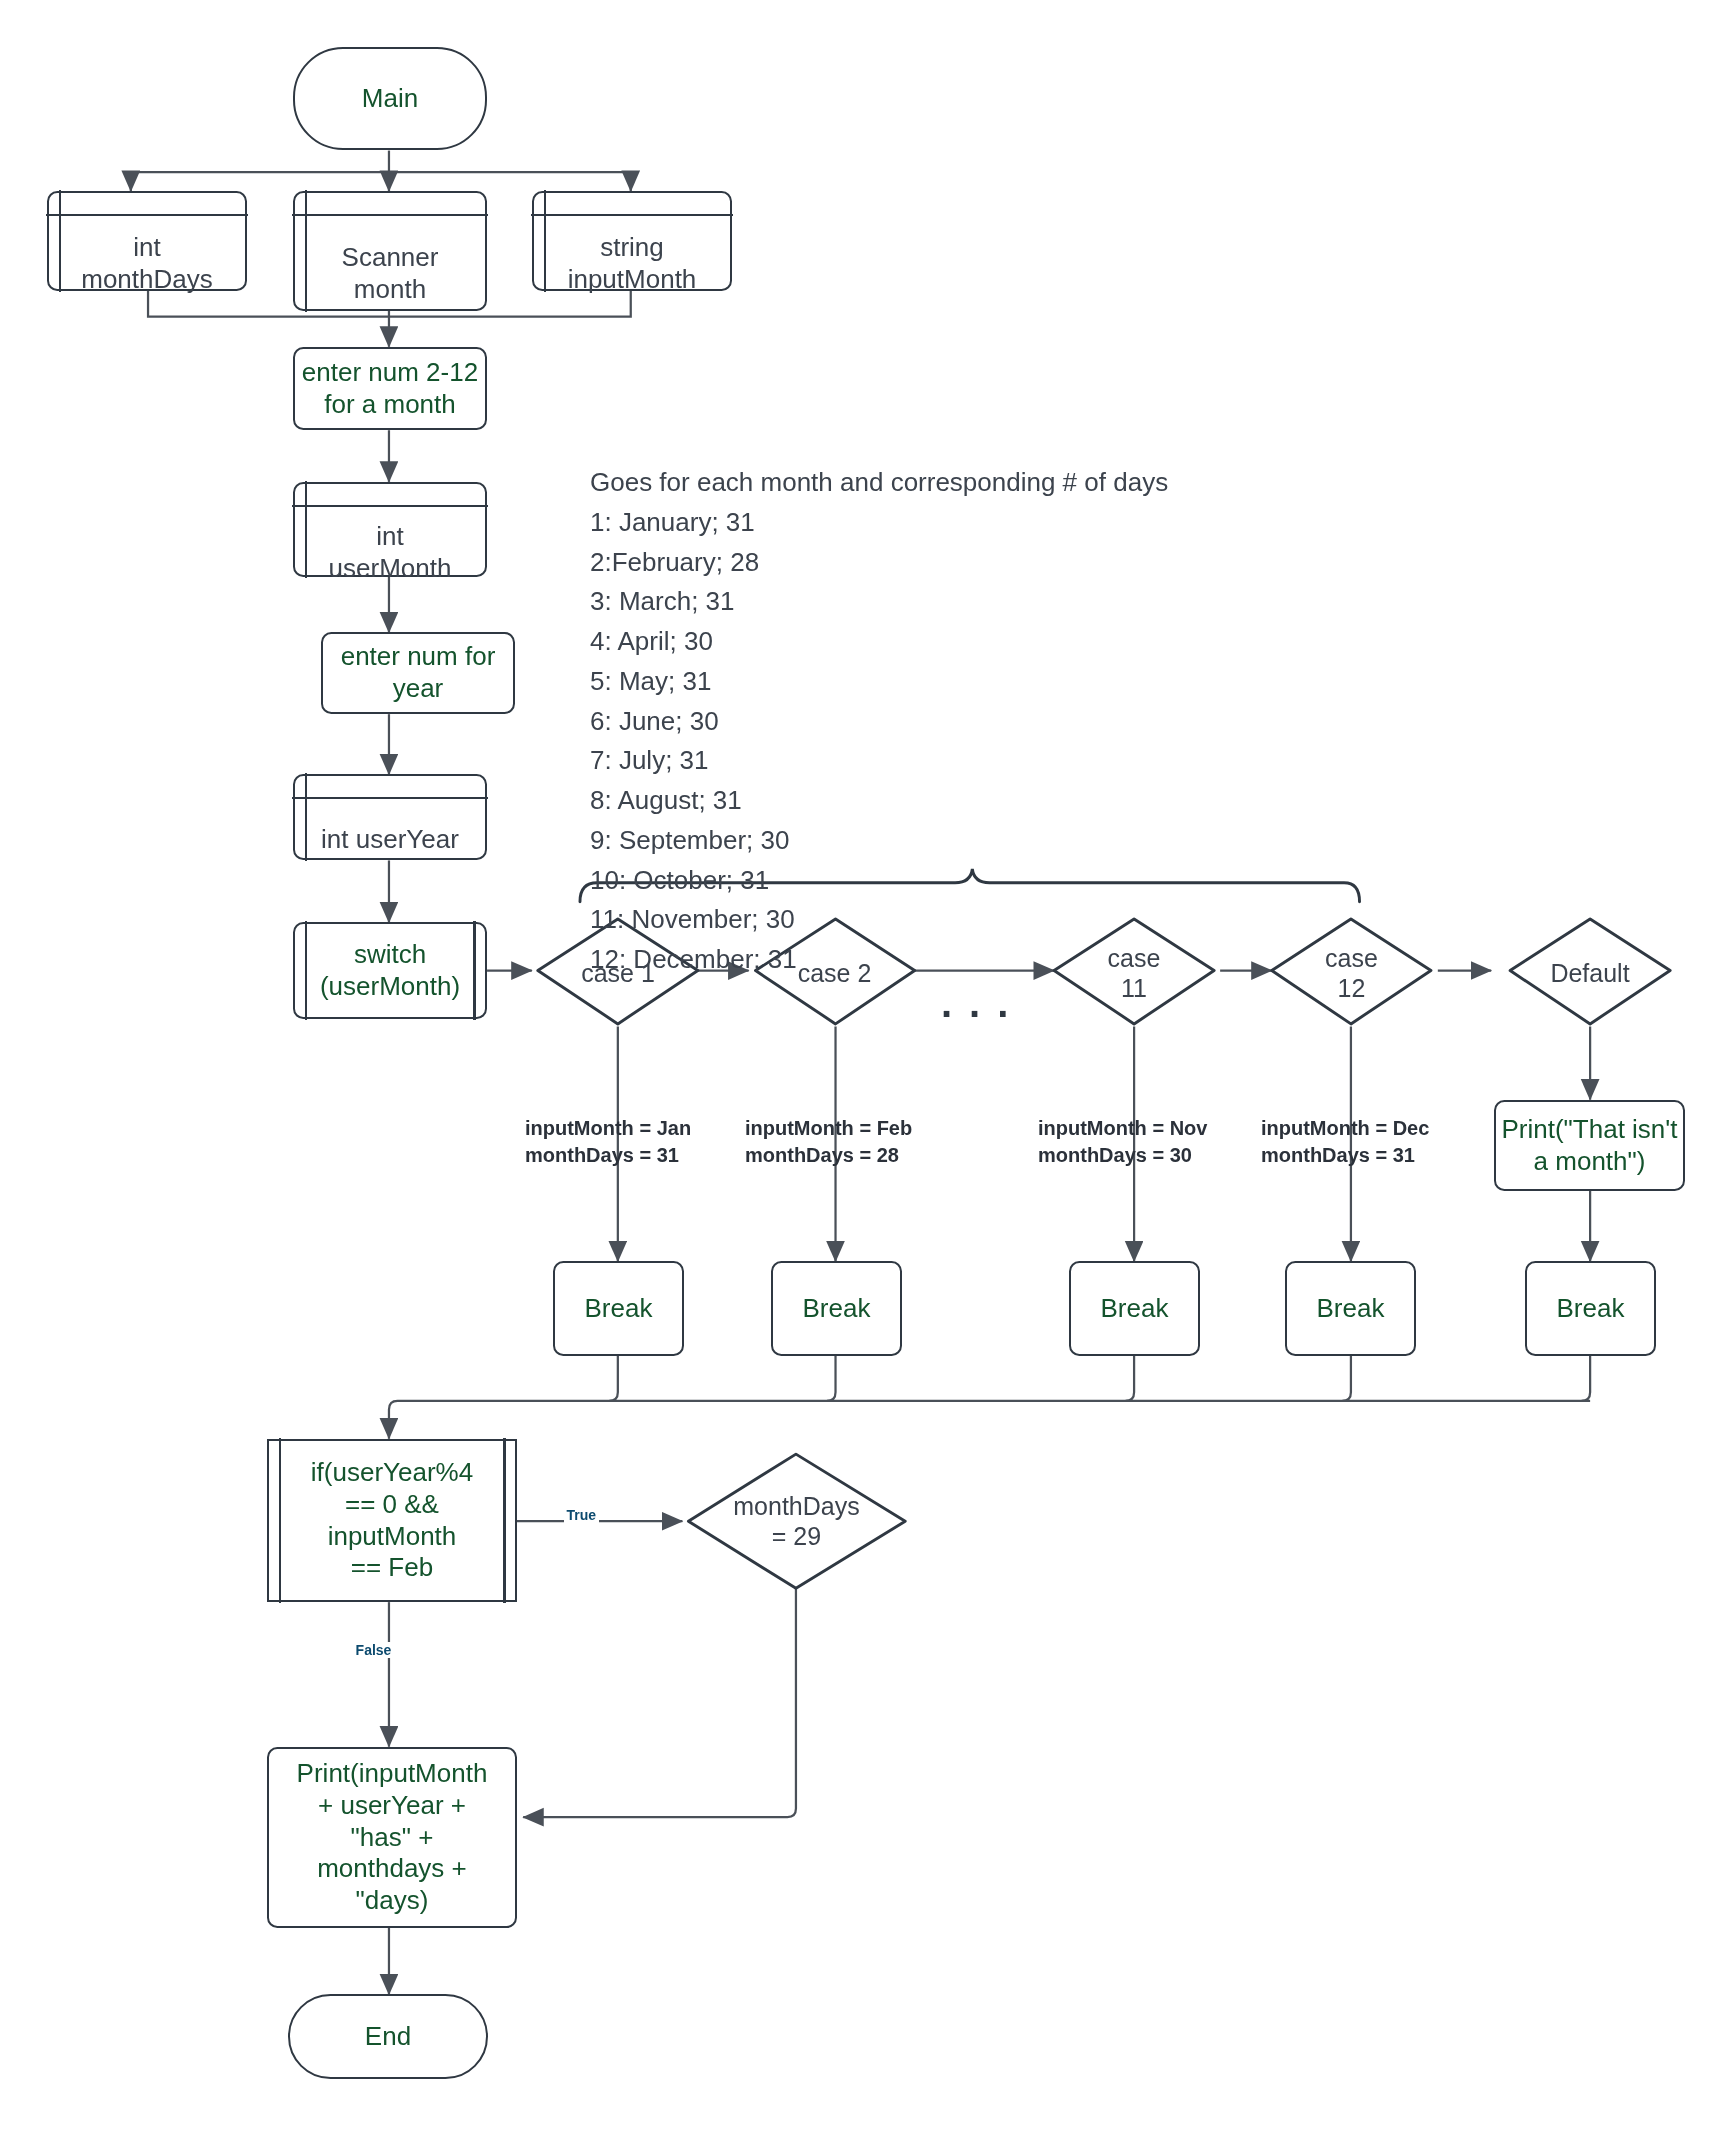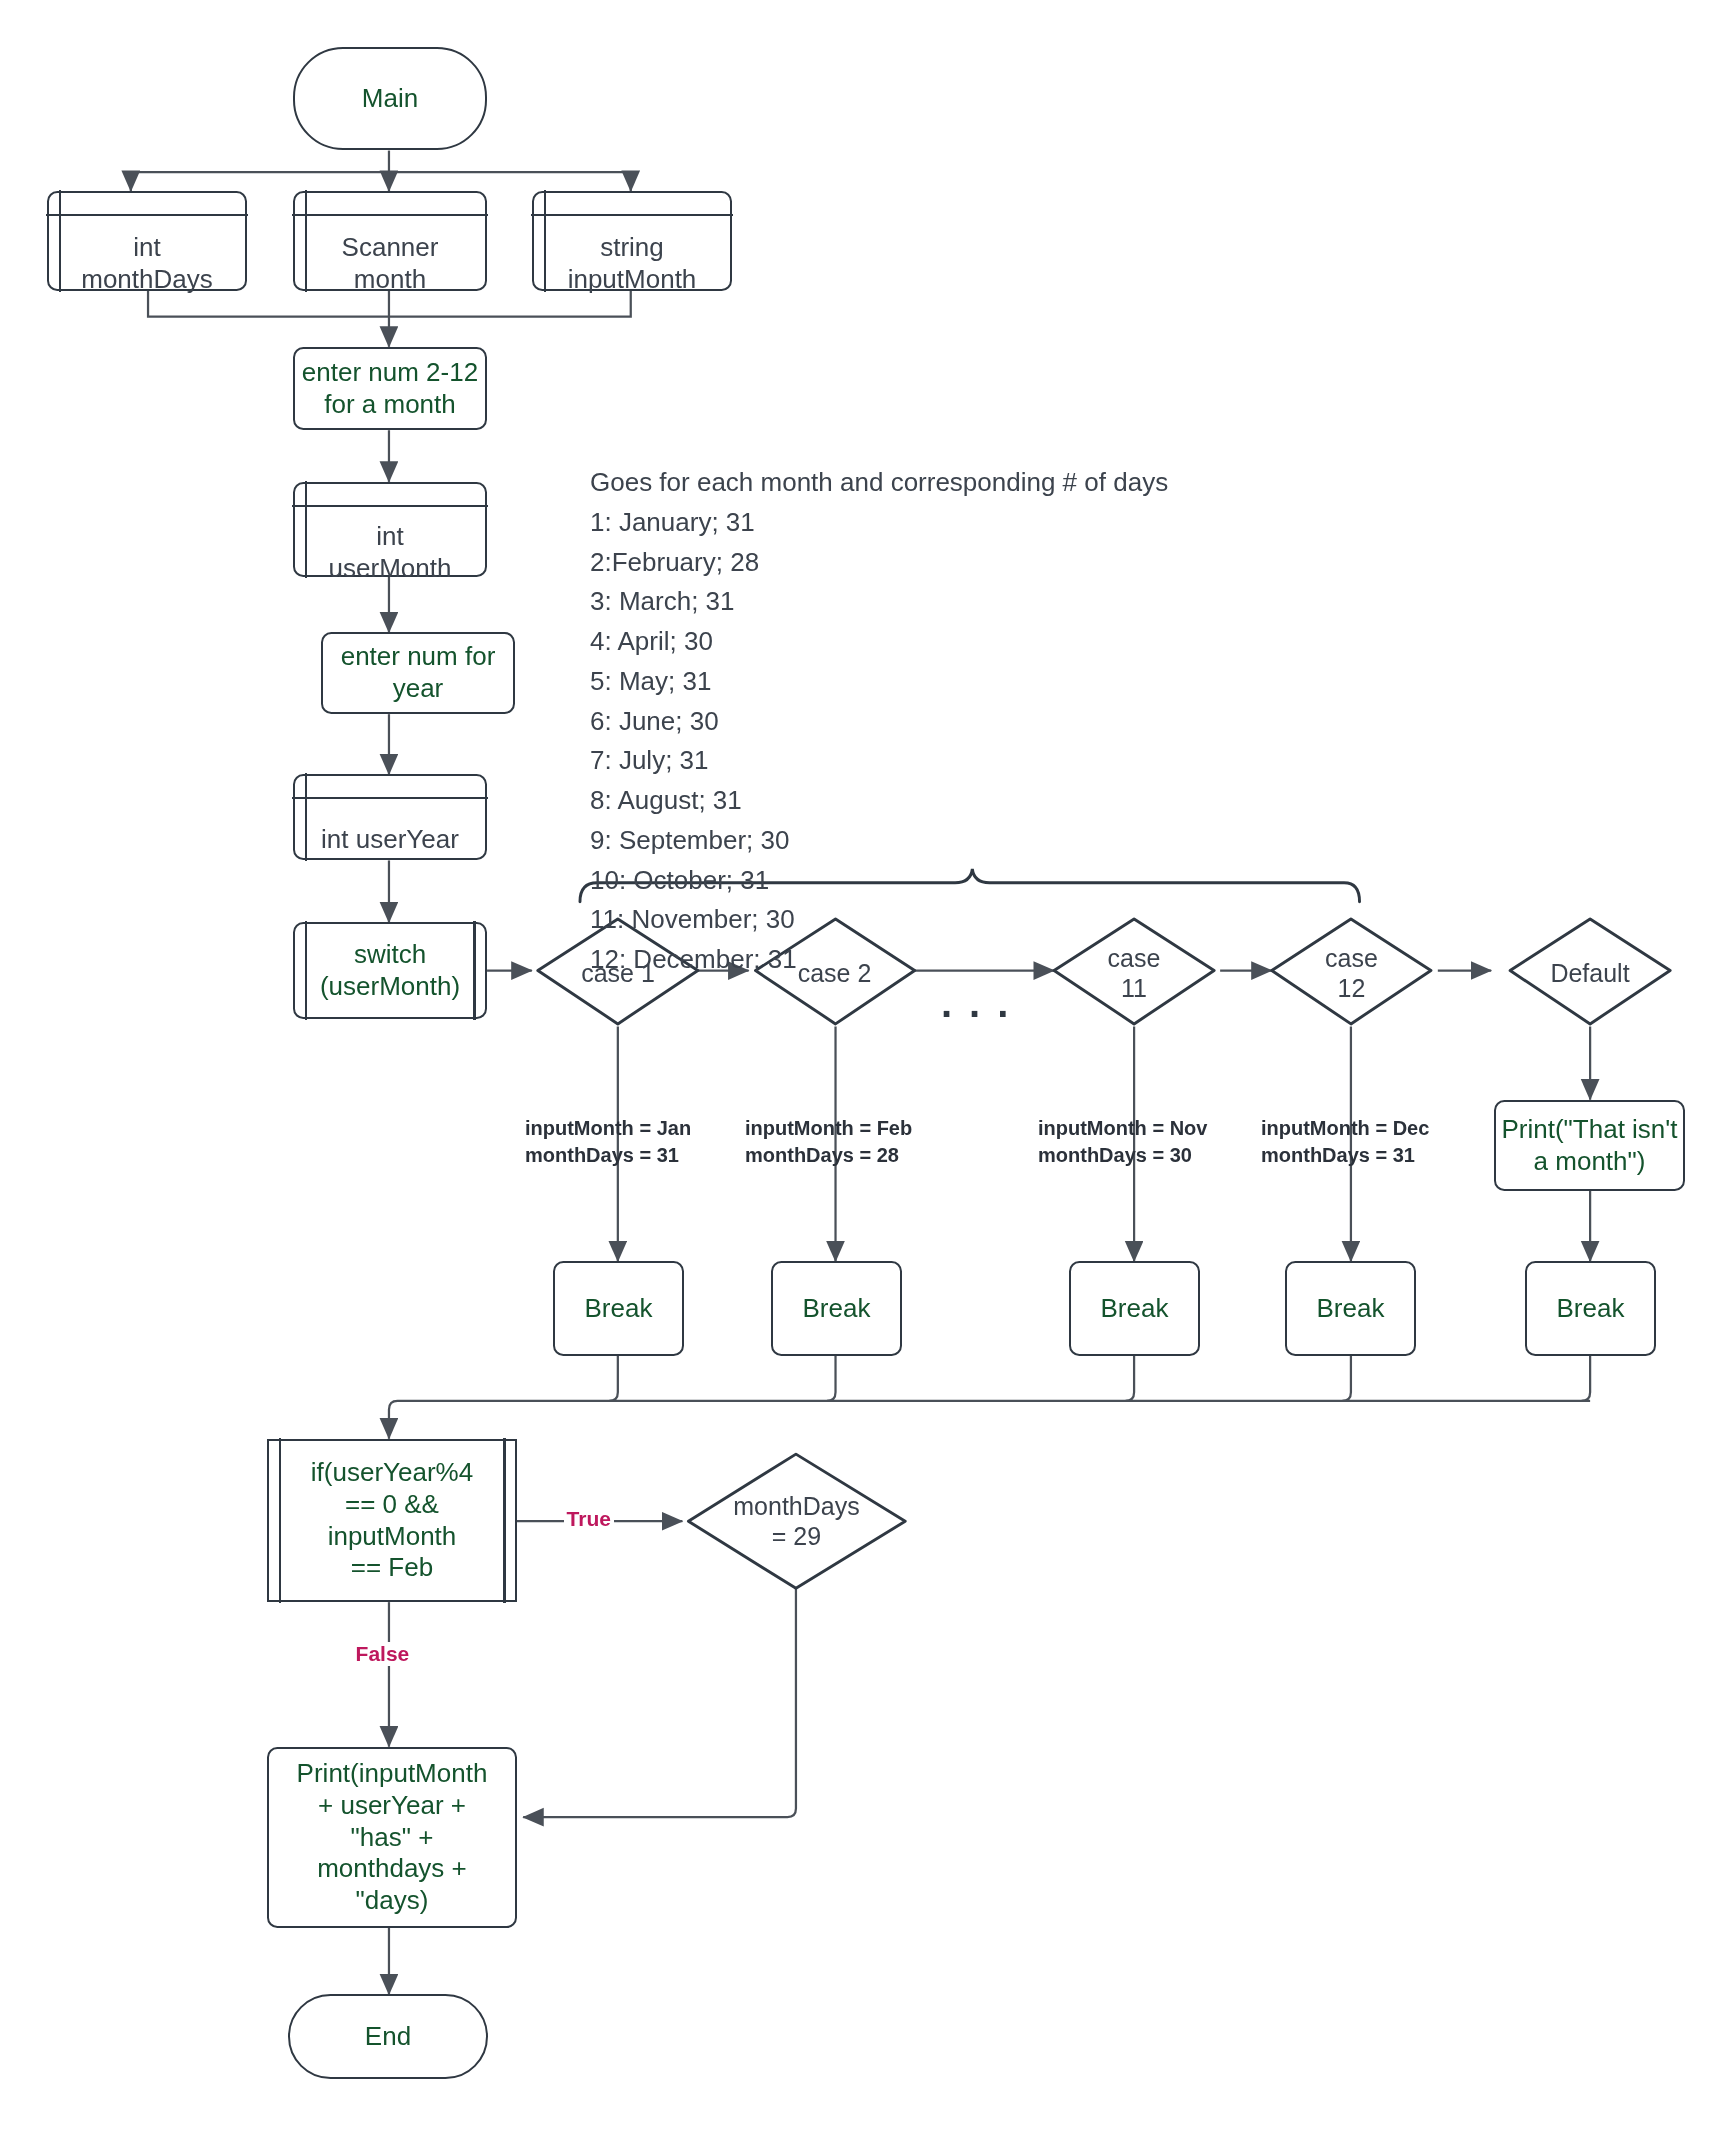--- a/index.html
+++ b/index.html
@@ -16,21 +16,21 @@
   .predef-right::after{content:"";position:absolute;right:9.5px;top:-2.6px;bottom:-2.6px;width:2.6px;background:#2f3842;}
   .varbox{position:absolute;box-sizing:border-box;background:#ffffff;border:2.6px solid #2f3842;border-radius:10.3px;}
   .varbox .vtext{position:absolute;left:0;right:0;top:22.4px;bottom:0;display:flex;align-items:center;
         justify-content:center;text-align:center;color:#3c434d;font-size:26px;line-height:1.22;white-space:pre-line;margin-top:24px;}
   .varbox .vbar{position:absolute;left:9.5px;top:-2.6px;bottom:-2.6px;width:2.6px;background:#2f3842;}
   .varbox .vrule{position:absolute;left:-2.6px;right:-2.6px;top:20.6px;height:2.6px;background:#2f3842;}
   .diamond-wrap{position:absolute;}
   .diamond-label{position:absolute;left:0;right:0;top:0;bottom:0;display:flex;align-items:center;
         justify-content:center;text-align:center;color:#3c434d;font-size:25px;line-height:1.2;white-space:pre-line;}
   .note{position:absolute;color:#3c434d;font-size:26px;line-height:1.53;white-space:pre-line;}
-  .edge-label{position:absolute;color:#be185d;font-size:21px;font-weight:bold;background:#ffffff;padding:0 2.6px;}
+  .edge-label{position:absolute;color:#0c4a6e;font-size:14px;font-weight:bold;background:#ffffff;padding:0 2.6px;}
   .case-ann{position:absolute;color:#2b313a;font-size:20px;font-weight:bold;line-height:1.35;
         white-space:pre-line;text-align:left;}
   .ellipsis{position:absolute;color:#2f3842;font-size:40px;font-weight:bold;letter-spacing:17px;line-height:1;}
 </style>
 </head>
 <body>
 
 <div id="canvas">
 
   <svg class="layer" viewBox="0 0 2014 2479">
@@ -116,21 +116,21 @@
     <span>Main</span>
   </div>
 
   <div class="varbox" style="left:47px;top:191px;width:200px;height:100px;">
     <div class="vbar"></div>
     <div class="vrule"></div>
     <div class="vtext">int
 monthDays</div>
   </div>
 
-  <div class="varbox" style="left:293px;top:191px;width:194px;height:100px;">
+  <div class="varbox" style="left:293px;top:191px;width:194px;height:120px;">
     <div class="vbar"></div>
     <div class="vrule"></div>
     <div class="vtext">Scanner
 month</div>
   </div>
 
   <div class="varbox" style="left:532px;top:191px;width:200px;height:100px;">
     <div class="vbar"></div>
     <div class="vrule"></div>
     <div class="vtext">string

